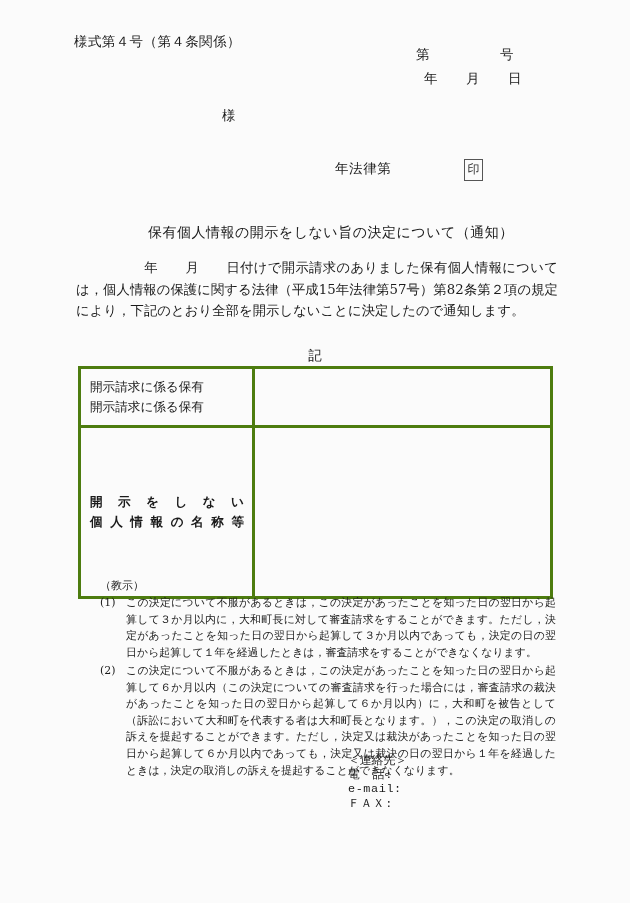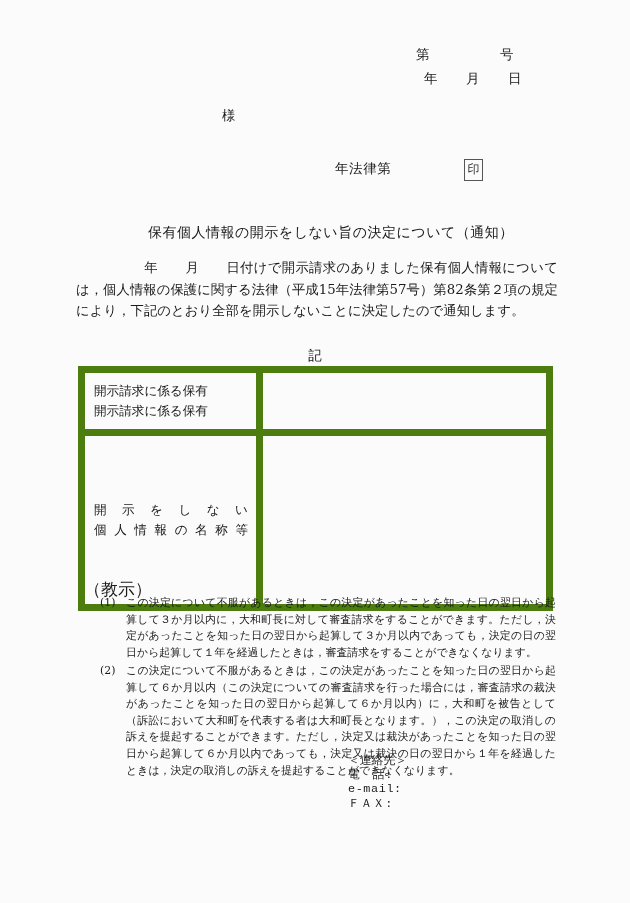--- a/index.html
+++ b/index.html
@@ -109,51 +109,51 @@
   
   #info-table {
     position: absolute;
     left: 78px;
     top: 366px;
     width: 475px;
     border-collapse: collapse;
     table-layout: fixed;
   }
   #info-table td {
-    border: 7px solid #4d7c0f;
+    border: 3px solid #4d7c0f;
     vertical-align: middle;
     padding: 0;
   }
   .label-cell {
     width: 154px;
     padding: 6px 8px 6px 9px !important;
     font-size: 12.6px;
     line-height: 20px;
   }
   .label-cell .ln {
     display: block;
     white-space: pre;
   }
   .row-name .label-cell { vertical-align: top; }
   .row-name td { height: 44px; }
   .row-reason td { height: 156px; }
-  .row-reason .label-cell { vertical-align: middle; }
+  .row-reason .label-cell { vertical-align: middle; font-weight: bold; }
   .spread {
     display: block;
     text-align: justify;
     text-align-last: justify;
     white-space: normal;
   }
   .value-cell { background: transparent; }
 
   
   #instructions-label {
-    left: 84px;
+    left: 100px;
     top: 578px;
-    font-size: 17px;
+    font-size: 11px;
   }
   .instr-item {
     position: absolute;
     display: flex;
     font-size: 10.9px;
     line-height: 16.6px;
     letter-spacing: 0.05px;
   }
   .instr-num {
     width: 26px;
@@ -181,20 +181,21 @@
   #contact .mono-ish {
     font-family: Liberation Mono, monospace;
     letter-spacing: 0.6px;
   }
 </style>
 </head>
 <body>
 
 <div class="page">
 
+  <div class="abs jp" id="form-no">様式第４号（第４条関係）</div>
 
   <div class="abs jp" id="doc-number">第　　　　　号</div>
 
   <div class="abs jp" id="doc-date">年　　月　　日</div>
 
   <div class="abs jp" id="addressee">様</div>
 
   <div class="abs jp" id="issuer">年法律第</div>
 
   <div id="seal-box">印</div>

